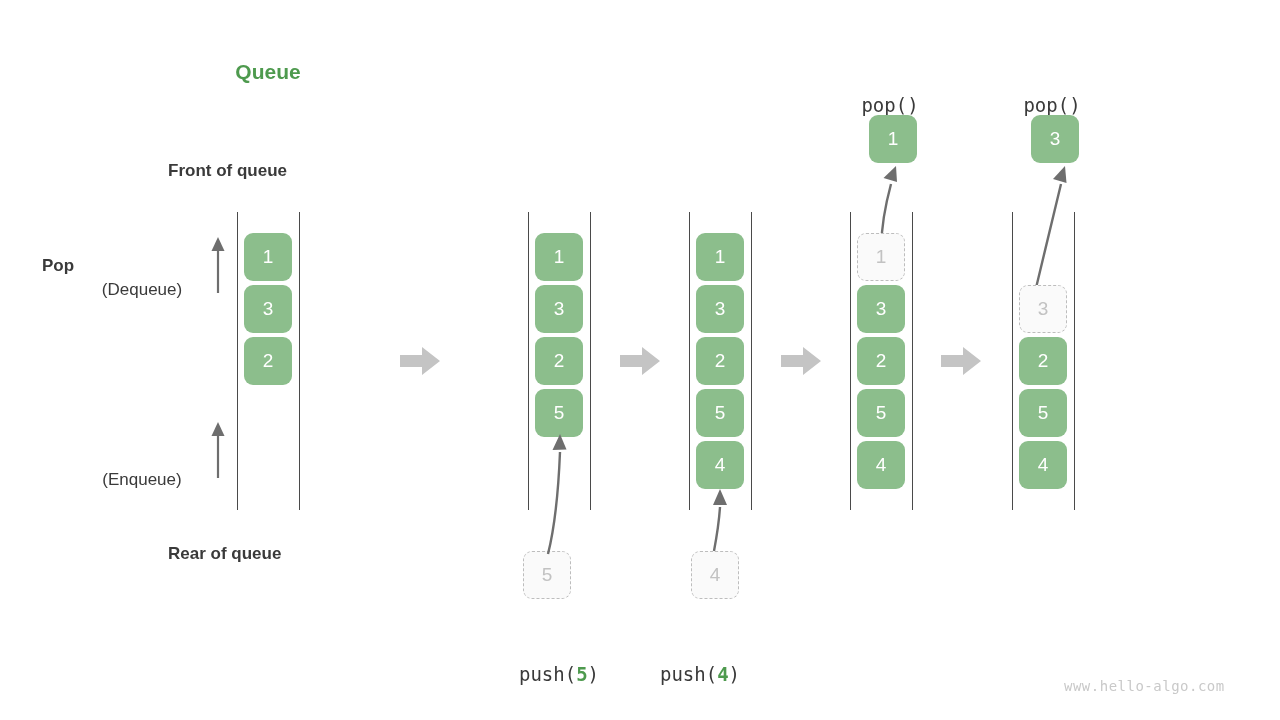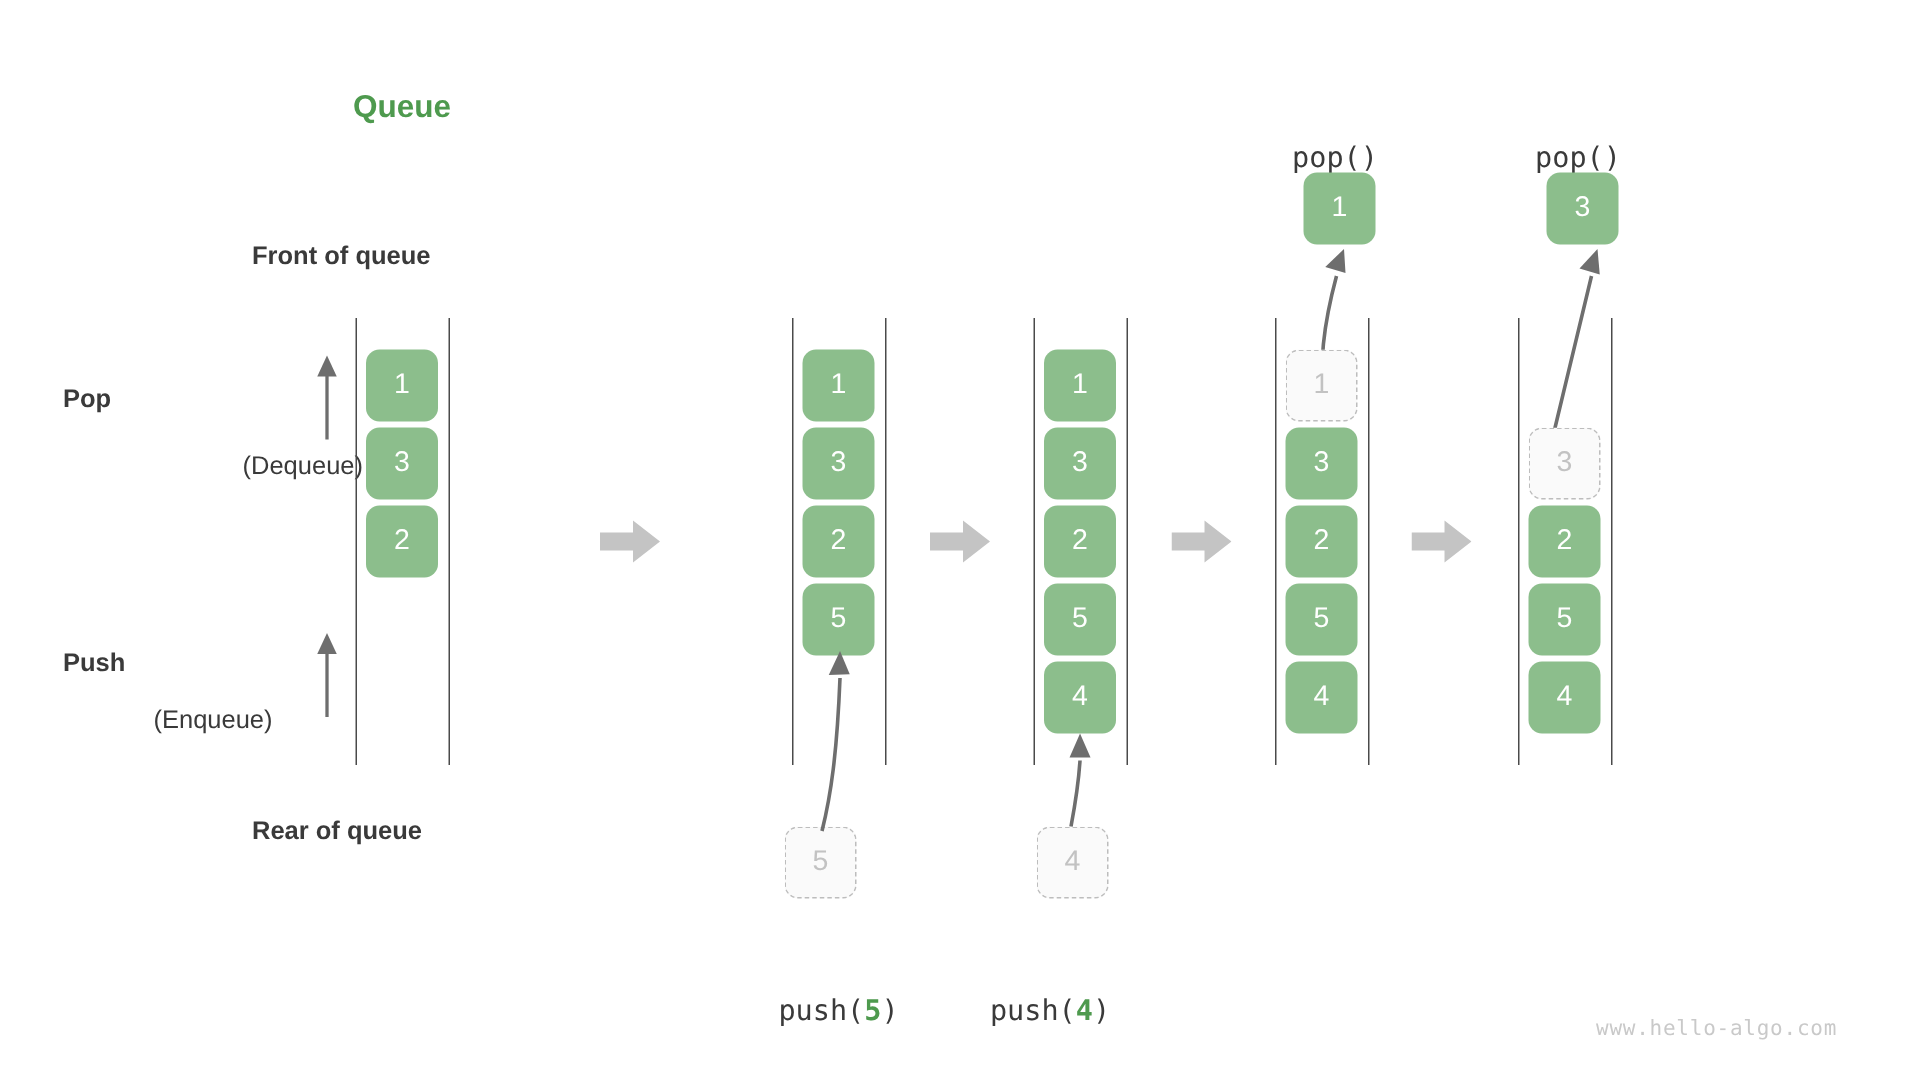--- a/index.html
+++ b/index.html
@@ -93,23 +93,22 @@
 <body>
 
 <div id="canvas">
 
   <div class="abs title-queue" style="left:188px; top:60px; width:160px;">Queue</div>
 
   <div class="abs label-bold" style="left:168px; top:161px; width:200px;">Front of queue</div>
   <div class="abs label-bold" style="left:168px; top:544px; width:200px;">Rear of queue</div>
 
   <div class="abs label-bold" style="left:42px; top:256px; width:200px;">Pop</div>
-  <div class="abs label-sub" style="left:42px; top:301px; width:200px;text-align:right;">(Dequeue)</div>
-
-  <div class="abs label-bold" style="left:42px; top:432px; width:200px;">Push</div>
+  <div class="abs label-sub" style="left:42px; top:280px; width:200px;">(Dequeue)</div>
+
   <div class="abs label-sub" style="left:42px; top:470px; width:200px;">(Enqueue)</div>
 
   <svg class="abs" style="left:200px; top:235px;" width="36" height="60">
     <line x1="18" y1="58" x2="18" y2="12" stroke="#6e6e6e" stroke-width="2.2"></line>
     <polygon points="18,2 11.5,16 24.5,16" fill="#6e6e6e"></polygon>
   </svg>
   <svg class="abs" style="left:200px; top:420px;" width="36" height="60">
     <line x1="18" y1="58" x2="18" y2="12" stroke="#6e6e6e" stroke-width="2.2"></line>
     <polygon points="18,2 11.5,16 24.5,16" fill="#6e6e6e"></polygon>
   </svg>

